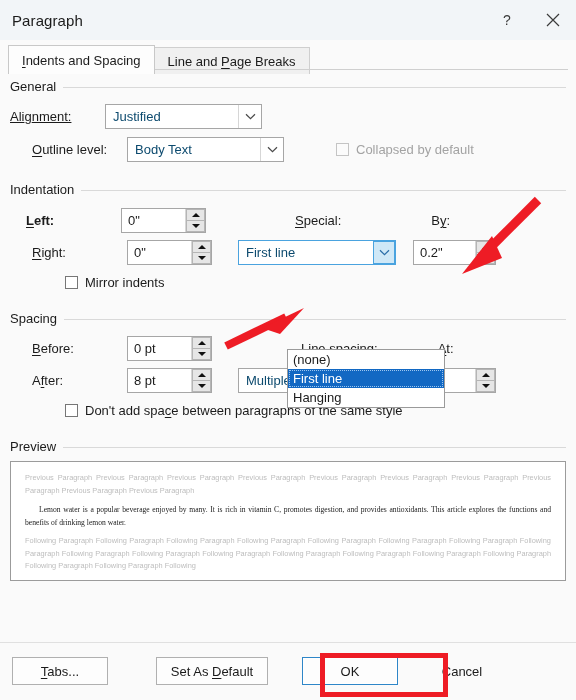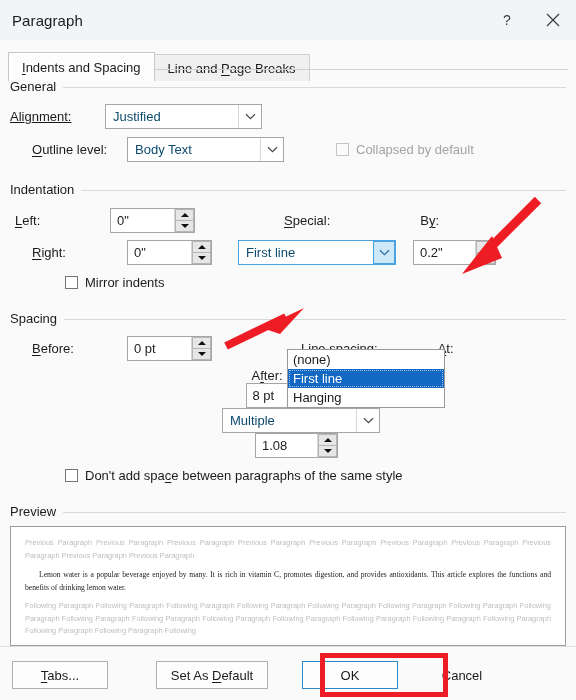--- a/index.html
+++ b/index.html
@@ -71,21 +71,21 @@
     padding: 0 13px;
     display: flex;
     align-items: center;
     font-size: 13px;
     color: #1b1b1b;
     border: 1px solid #cfcfcf;
     border-bottom: none;
     background: #f0f0f0;
     margin-right: -1px;
     position: relative;
-    top: 11px;
+    top: 4px;
   }
   .tab.active {
     background: #fdfdfd;
     border-color: #c8c8c8;
     height: 28px;
     z-index: 2;
   }
   .tabstrip::after {
     content: "";
     position: absolute;
@@ -412,21 +412,21 @@
       <div style="height:11px;"></div>
     </div>
 
     <div class="group">
       <div class="grow">
         <div class="group-rule"></div>
         <span class="group-title">Indentation</span>
       </div>
 
       <div class="row" style="margin-top:11px;">
-        <div class="lbl" style="width:95px; margin-left:5px;">
+        <div class="lbl" style="width:95px; margin-left:16px;font-weight:bold;">
           <span class="u">L</span>eft:
         </div>
         <div class="spin" style="width:85px;">
           <div class="val">0"</div>
           <div class="btns">
             <div class="sb up">
                 <div class="tri-up"></div>
               </div>
             <div class="sb down">
                 <div class="tri-dn"></div>
@@ -512,21 +512,21 @@
         </div>
 
         <div class="lbl" style="margin-left:89px;">
           Li<span class="u">n</span>e spacing:
         </div>
         <div class="lbl" style="margin-left:60px;">
           <span class="u">A</span>t:
         </div>
       </div>
 
-      <div class="row" style="margin-top:7px;flex-direction:column;">
+      <div class="row" style="margin-top:7px;">
         <div class="lbl" style="width:95px; margin-left:22px;">
           A<span class="u">f</span>ter:
         </div>
         <div class="spin" style="width:85px;">
           <div class="val">8 pt</div>
           <div class="btns">
             <div class="sb up">
                 <div class="tri-up"></div>
               </div>
             <div class="sb down">

